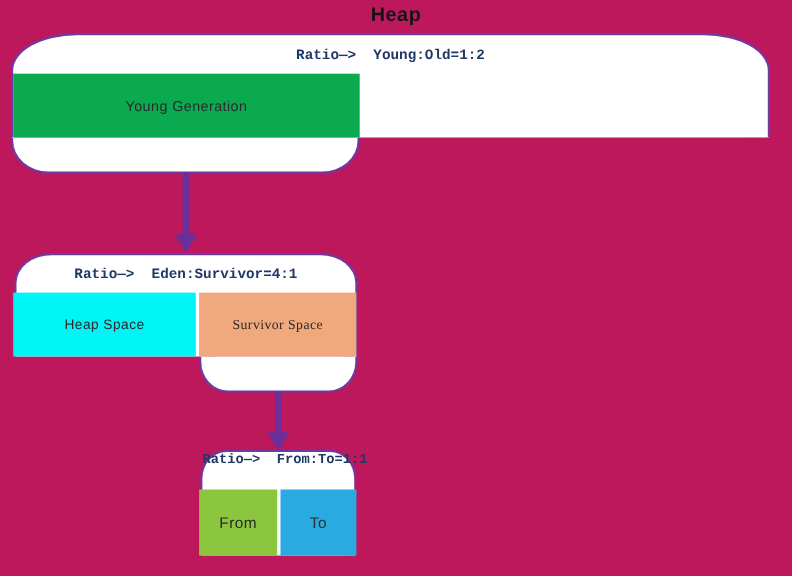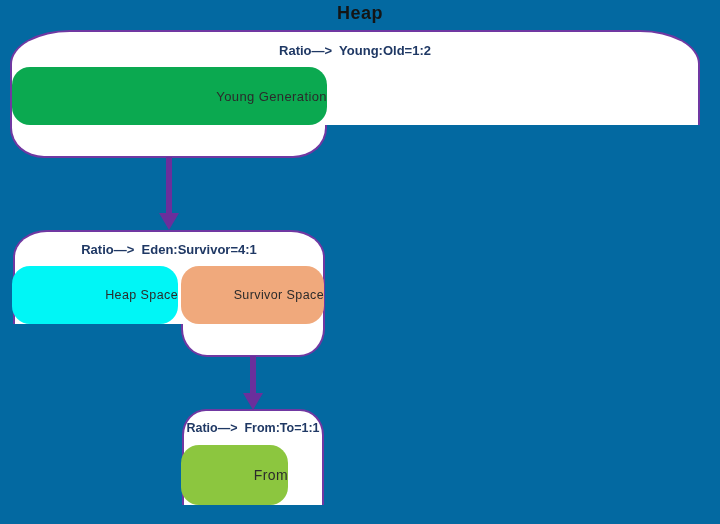--- a/index.html
+++ b/index.html
@@ -1,17 +1,17 @@
 <!DOCTYPE html>
 <html style="--purple: #7038A2; --arrow: #6B2F9C; --ratio-text: #1F3864; --label-text: #2B2B2B; --watermark-text: #C8C8C8;"><head>
 <meta charset="utf-8">
 <style>
   html,body{margin:0;padding:0;background:#fff;}
   .stage{
-    position:relative;width:720px;height:524px;background:#0369a1;overflow:hidden;
+    position:relative;width:720px;height:524px;background:#be185d;overflow:hidden;
     font-family:"Liberation Sans",sans-serif;
   }
   .title{
     position:absolute;top:3px;left:0;width:720px;text-align:center;
     font-size:18px;font-weight:600;color:#141414;letter-spacing:.5px;
   }
   
   .container{
     position:absolute;box-sizing:border-box;background:#fff;
     border:2px solid var(--purple);border-bottom:none;
@@ -26,29 +26,29 @@
   .ext{
     position:absolute;box-sizing:border-box;background:#fff;
     border:2px solid var(--purple);border-top:none;
   }
   .e1{left:10px;top:125px;width:317px;height:33px;
       border-radius:0 0 34px 34px / 0 0 30px 30px;}
   .e2{left:181px;top:324px;width:144px;height:33px;
       border-radius:0 0 26px 26px / 0 0 28px 28px;}
   .ratio{
     text-align:center;white-space:pre;
-    font-family:Liberation Sans, sans-serif;font-weight:bold;
+    font-family:Liberation Mono, monospace;font-weight:bold;
     font-size:13px;color:var(--ratio-text);
   }
   .c1 .ratio{padding-top:11px;}
   .c2 .ratio{padding-top:10px;}
-  .c3 .ratio{padding-top:10px;font-size:12.5px;}
+  .c3 .ratio{font-size:12.5px;}
   .box{
-    position:absolute;display:flex;align-items:center;justify-content:flex-end;
-    font-size:13px;color:var(--label-text);letter-spacing:.4px;z-index:3;border-radius:18px;
+    position:absolute;display:flex;align-items:center;justify-content:center;
+    font-size:13px;color:var(--label-text);letter-spacing:.4px;z-index:3;
   }
   .b-young{left:12px;top:67px;width:315px;height:58px;}
   .b-old{left:330px;top:67px;width:370px;height:58px;}
   .b-eden{left:12px;top:266px;width:166px;height:58px;font-size:12.5px;}
   .b-survivor{left:181px;top:266px;width:143px;height:58px;font-size:12.5px;}
   .b-from{left:181px;top:445px;width:71px;height:60px;font-size:14px;}
   .b-to{left:255px;top:445px;width:69px;height:60px;font-size:14px;}
   .arrow{position:absolute;z-index:2;}
   .arrow .shaft{position:absolute;background:var(--arrow);}
   .arrow .head{position:absolute;width:0;height:0;
@@ -85,30 +85,33 @@
     <div class="head"></div>
   </div>
 
   <div class="container c2">
     <div class="ratio">Ratio—&gt;  Eden:Survivor=4:1</div>
   </div>
   <div class="ext e2"></div>
   <div class="box b-eden" style="background-color: rgb(0, 246, 246);">
     <span>Heap Space</span>
   </div>
-  <div class="box b-survivor" style="background-color: rgb(240, 169, 124);">
+  <div class="box b-survivor" style="background-color: rgb(240, 169, 124); font-family: Liberation Serif, serif;">
     <span>Survivor Space</span>
   </div>
 
   <div class="arrow a2">
     <div class="shaft"></div>
     <div class="head"></div>
   </div>
 
   <div class="container c3">
     <div class="ratio">Ratio—&gt;  From:To=1:1</div>
   </div>
-  <div class="box b-from" style="background-color: rgb(140, 198, 63); padding-left: 36px;">
+  <div class="box b-from" style="background-color: rgb(140, 198, 63);">
     <span>From</span>
+  </div>
+  <div class="box b-to" style="background-color: rgb(41, 171, 226);">
+    <span>To</span>
   </div>
 
 
 </div>
 
 </body></html>

